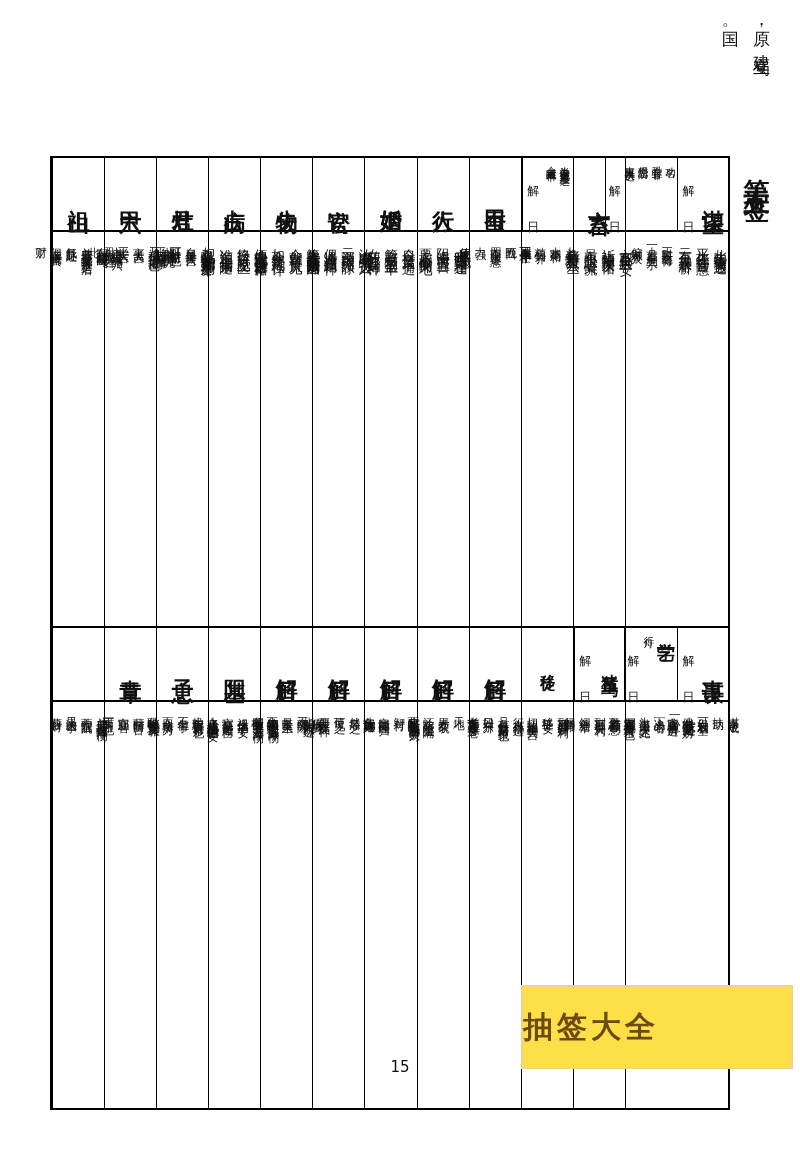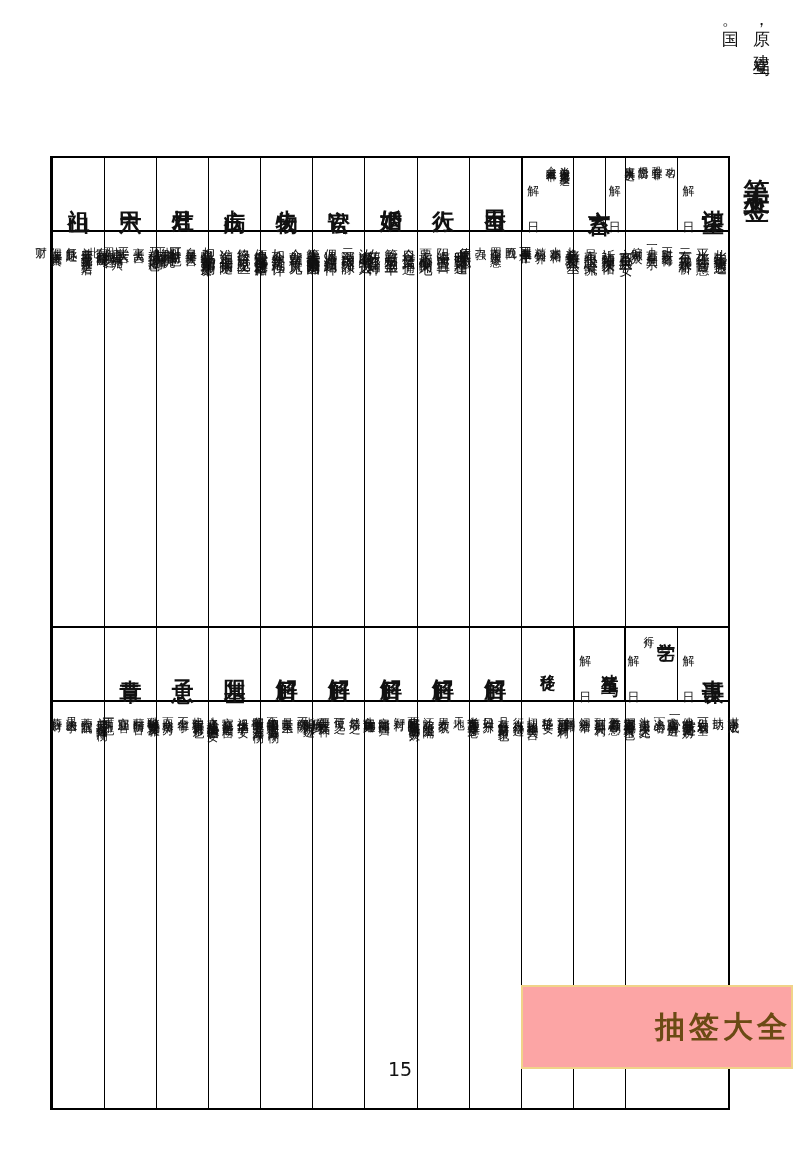--- a/index.html
+++ b/index.html
@@ -77,27 +77,27 @@
   .grid.second .bd{height:392px;}
   .bd span{
     writing-mode:vertical-rl;text-orientation:upright;
     font-size:13.5px;letter-spacing:2.2px;line-height:1.15;
     white-space:nowrap;
   }
   .bd span.sm{font-size:11.5px;letter-spacing:1.6px;}
   
   .pageno{
     position:absolute;left:0;right:0;top:1058px;text-align:center;
-    font-size:19px;
+    font-size:15px;
   }
   
   .stamp{
     position:absolute;left:521px;top:985px;width:268px;height:80px;
-    background:#fca5a5;border:2px solid #f0d389;
-    display:flex;align-items:center;justify-content:flex-end;
+    background:#fde047;border:2px solid #f0d389;
+    display:flex;align-items:center;justify-content:flex-start;
   }
   .stamp span{
     font-size:30px;font-weight:bold;color:#6b4a14;letter-spacing:4px;
   }
 </style>
 </head>
 <body>
 
 <div class="intro">
   <span class="vtext">国。</span>

